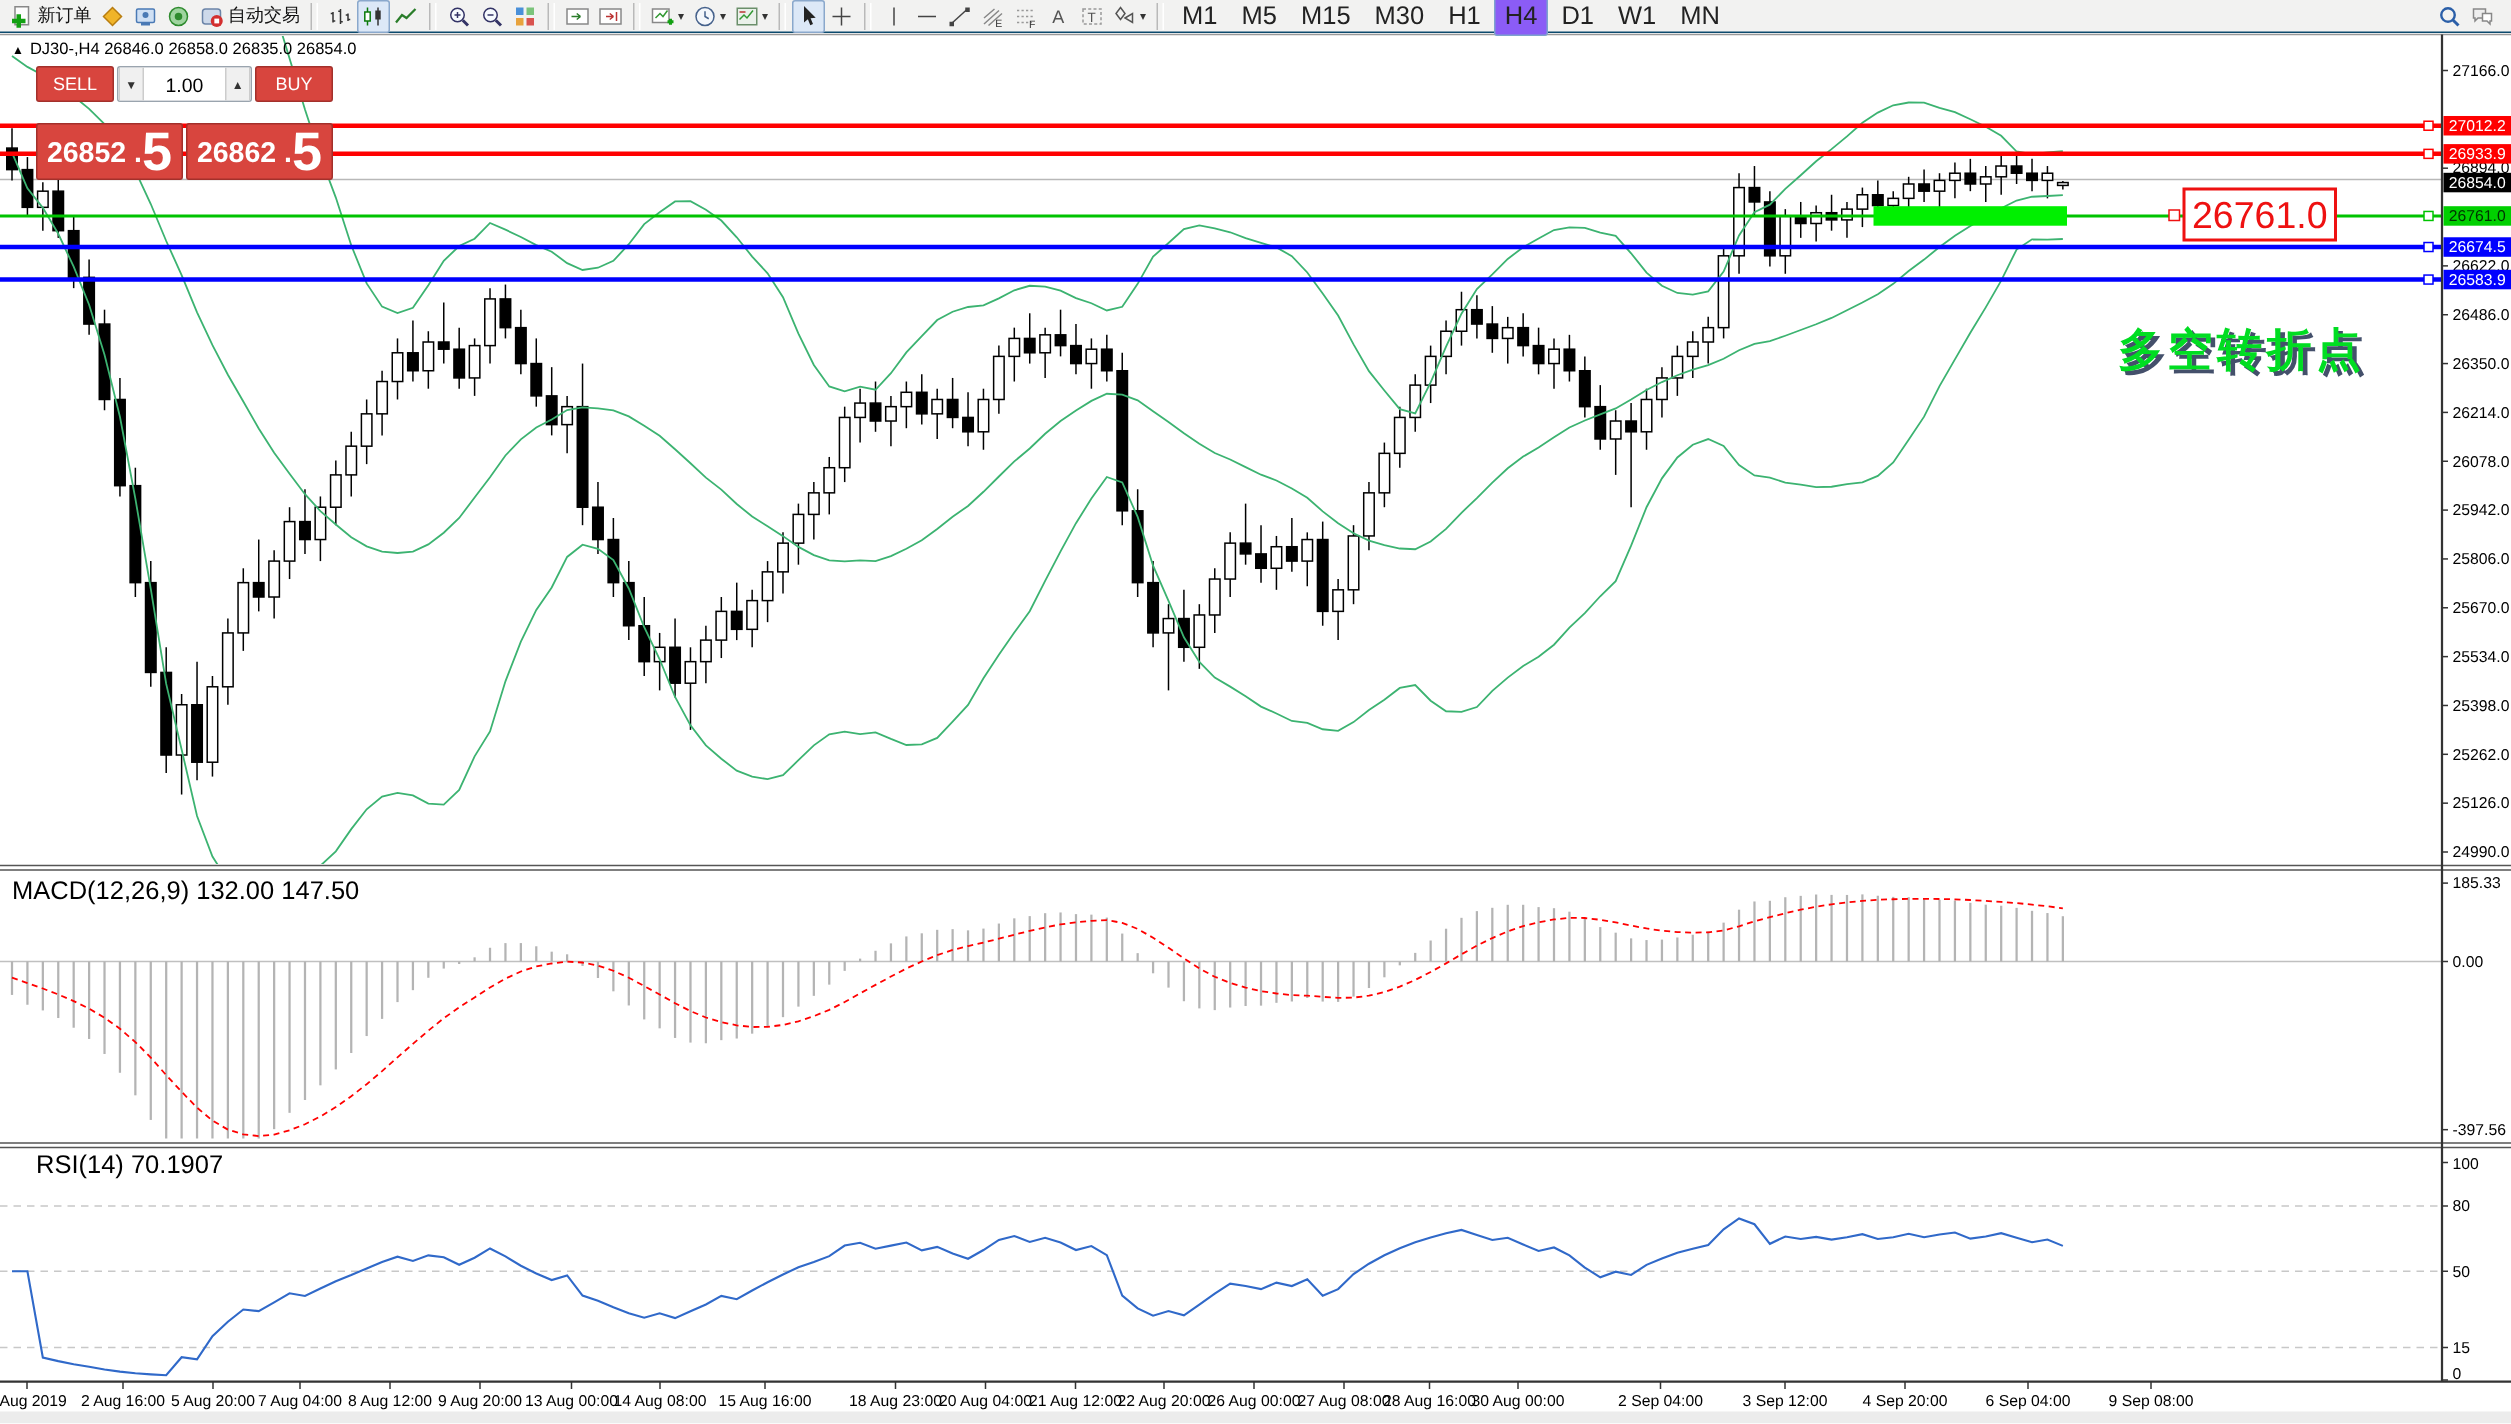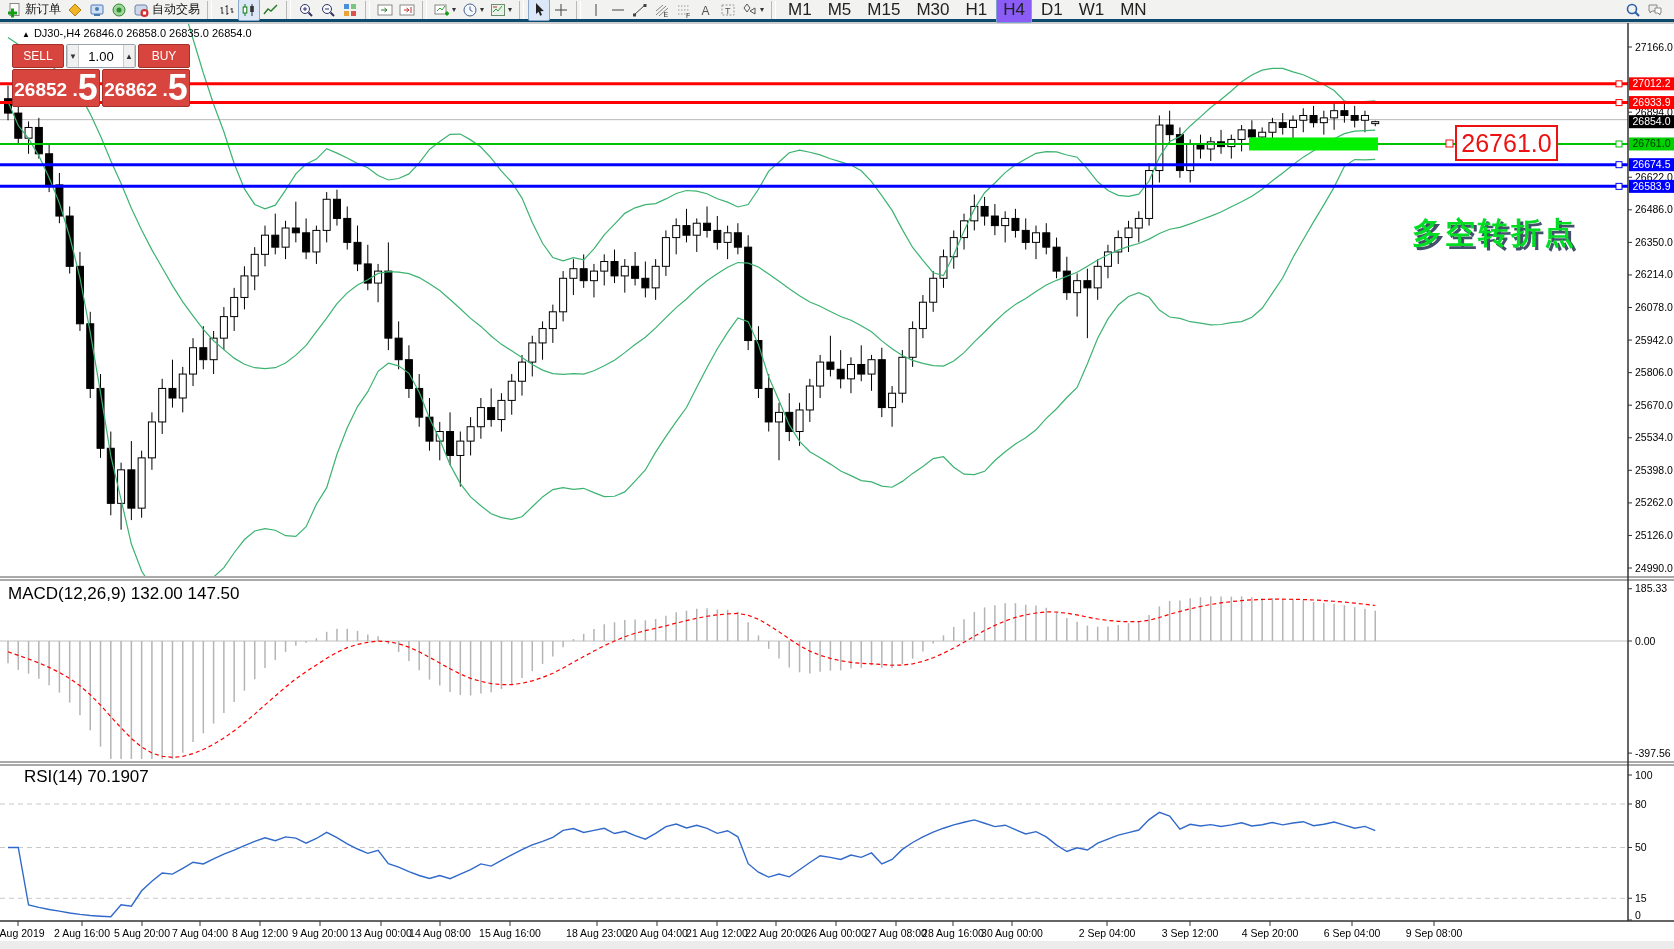--- a/index.html
+++ b/index.html
@@ -1,42 +1,42 @@
 <!DOCTYPE html>
 <html><head>
 <meta charset="utf-8">
 <style>
   html,body{margin:0;padding:0}
   body{width:1674px;height:949px;position:relative;background:#fff;overflow:hidden;
        font-family:"Liberation Sans",sans-serif;}
   #toolbar{position:absolute;left:0;top:0;width:100%;height:22px;background:#f2f2f1;
-       border-bottom:3px solid #0c4a6e;display:flex;align-items:center;padding-left:3px;
+       border-bottom:1px solid #0c4a6e;display:flex;align-items:center;padding-left:3px;
        box-sizing:border-box;z-index:6;}
   .tbtn{height:20px;display:flex;align-items:center;padding:0 2px;border:1px solid transparent;
        border-radius:2px;cursor:default}
   .tbtn.active{border-color:#8aa8cc;background:#dce8f7}
   .tbtn svg{width:16px;height:16px;display:block}
   .tlabel{font-size:12px;margin-left:3px;color:#111;white-space:nowrap}
   .caret{font-size:8px;color:#333;margin-left:2px}
   .tsep{width:3px;height:18px;border-left:1px solid #b9b9b9;border-right:1px solid #fff;margin:0 4px}
   .tf{font-size:17px;color:#222;padding:2px 6px;border:1px solid transparent;border-radius:2px;margin:0 1px}
   .tf.active{border-color:#7da2ce;background:#8b5cf6}
   #tb-right{margin-left:auto;display:flex;align-items:center;margin-right:8px}
-  #symbol-title{position:absolute;left:22px;top:27px;font-size:11px;color:#000;z-index:5;white-space:nowrap}
+  #symbol-title{position:absolute;left:8px;top:27px;font-size:11px;color:#000;z-index:5;white-space:nowrap}
   #symbol-title .arrow{font-size:8px;margin-right:4px}
   
-  #trade-panel{position:absolute;left:12px;top:44px;width:178px;z-index:5;font-family:"Liberation Sans",sans-serif}
+  #trade-panel{position:absolute;left:24px;top:44px;width:198px;z-index:5;font-family:"Liberation Sans",sans-serif}
   #tp-row1{display:flex;height:24px;gap:2px}
   .tp-btn{flex:0 0 50px;background:#d8453e;border:1px solid #a3302b;color:#fff;font-size:12px;
        display:flex;align-items:center;justify-content:center;border-radius:2px}
   .spin{flex:1;display:flex;border:1px solid #9aa4ae;background:#fff;border-radius:2px;overflow:hidden}
   .spin button{width:17px;border:none;background:#f0f0f0;border-left:1px solid #ccc;border-right:1px solid #ccc;
        font-size:8px;color:#333;padding:0}
   .spin input{flex:1;border:none;text-align:center;font-size:13px;width:40px;outline:none}
-  #tp-row2{display:flex;height:38px;gap:2px;margin-top:1px}
+  #tp-row2{display:flex;height:38px;gap:2px;margin-top:14px}
   .price-box{flex:1;background:#d8453e;border:1px solid #a3302b;color:#fff;display:flex;
        align-items:flex-end;justify-content:center;border-radius:2px;padding-bottom:1px}
   .price-box .main{font-size:19px;font-weight:bold;line-height:30px}
   .price-box .big{font-size:36px;font-weight:bold;line-height:34px}
   .panel-label{position:absolute;font-size:17px;color:#000;z-index:4;white-space:nowrap}
   #chart-svg{position:absolute;left:0;top:0;z-index:1}
   #bottom-strip{position:absolute;left:0;top:941px;width:100%;height:8px;background:#ececec;z-index:2}
 </style>
 </head>
 <body>

